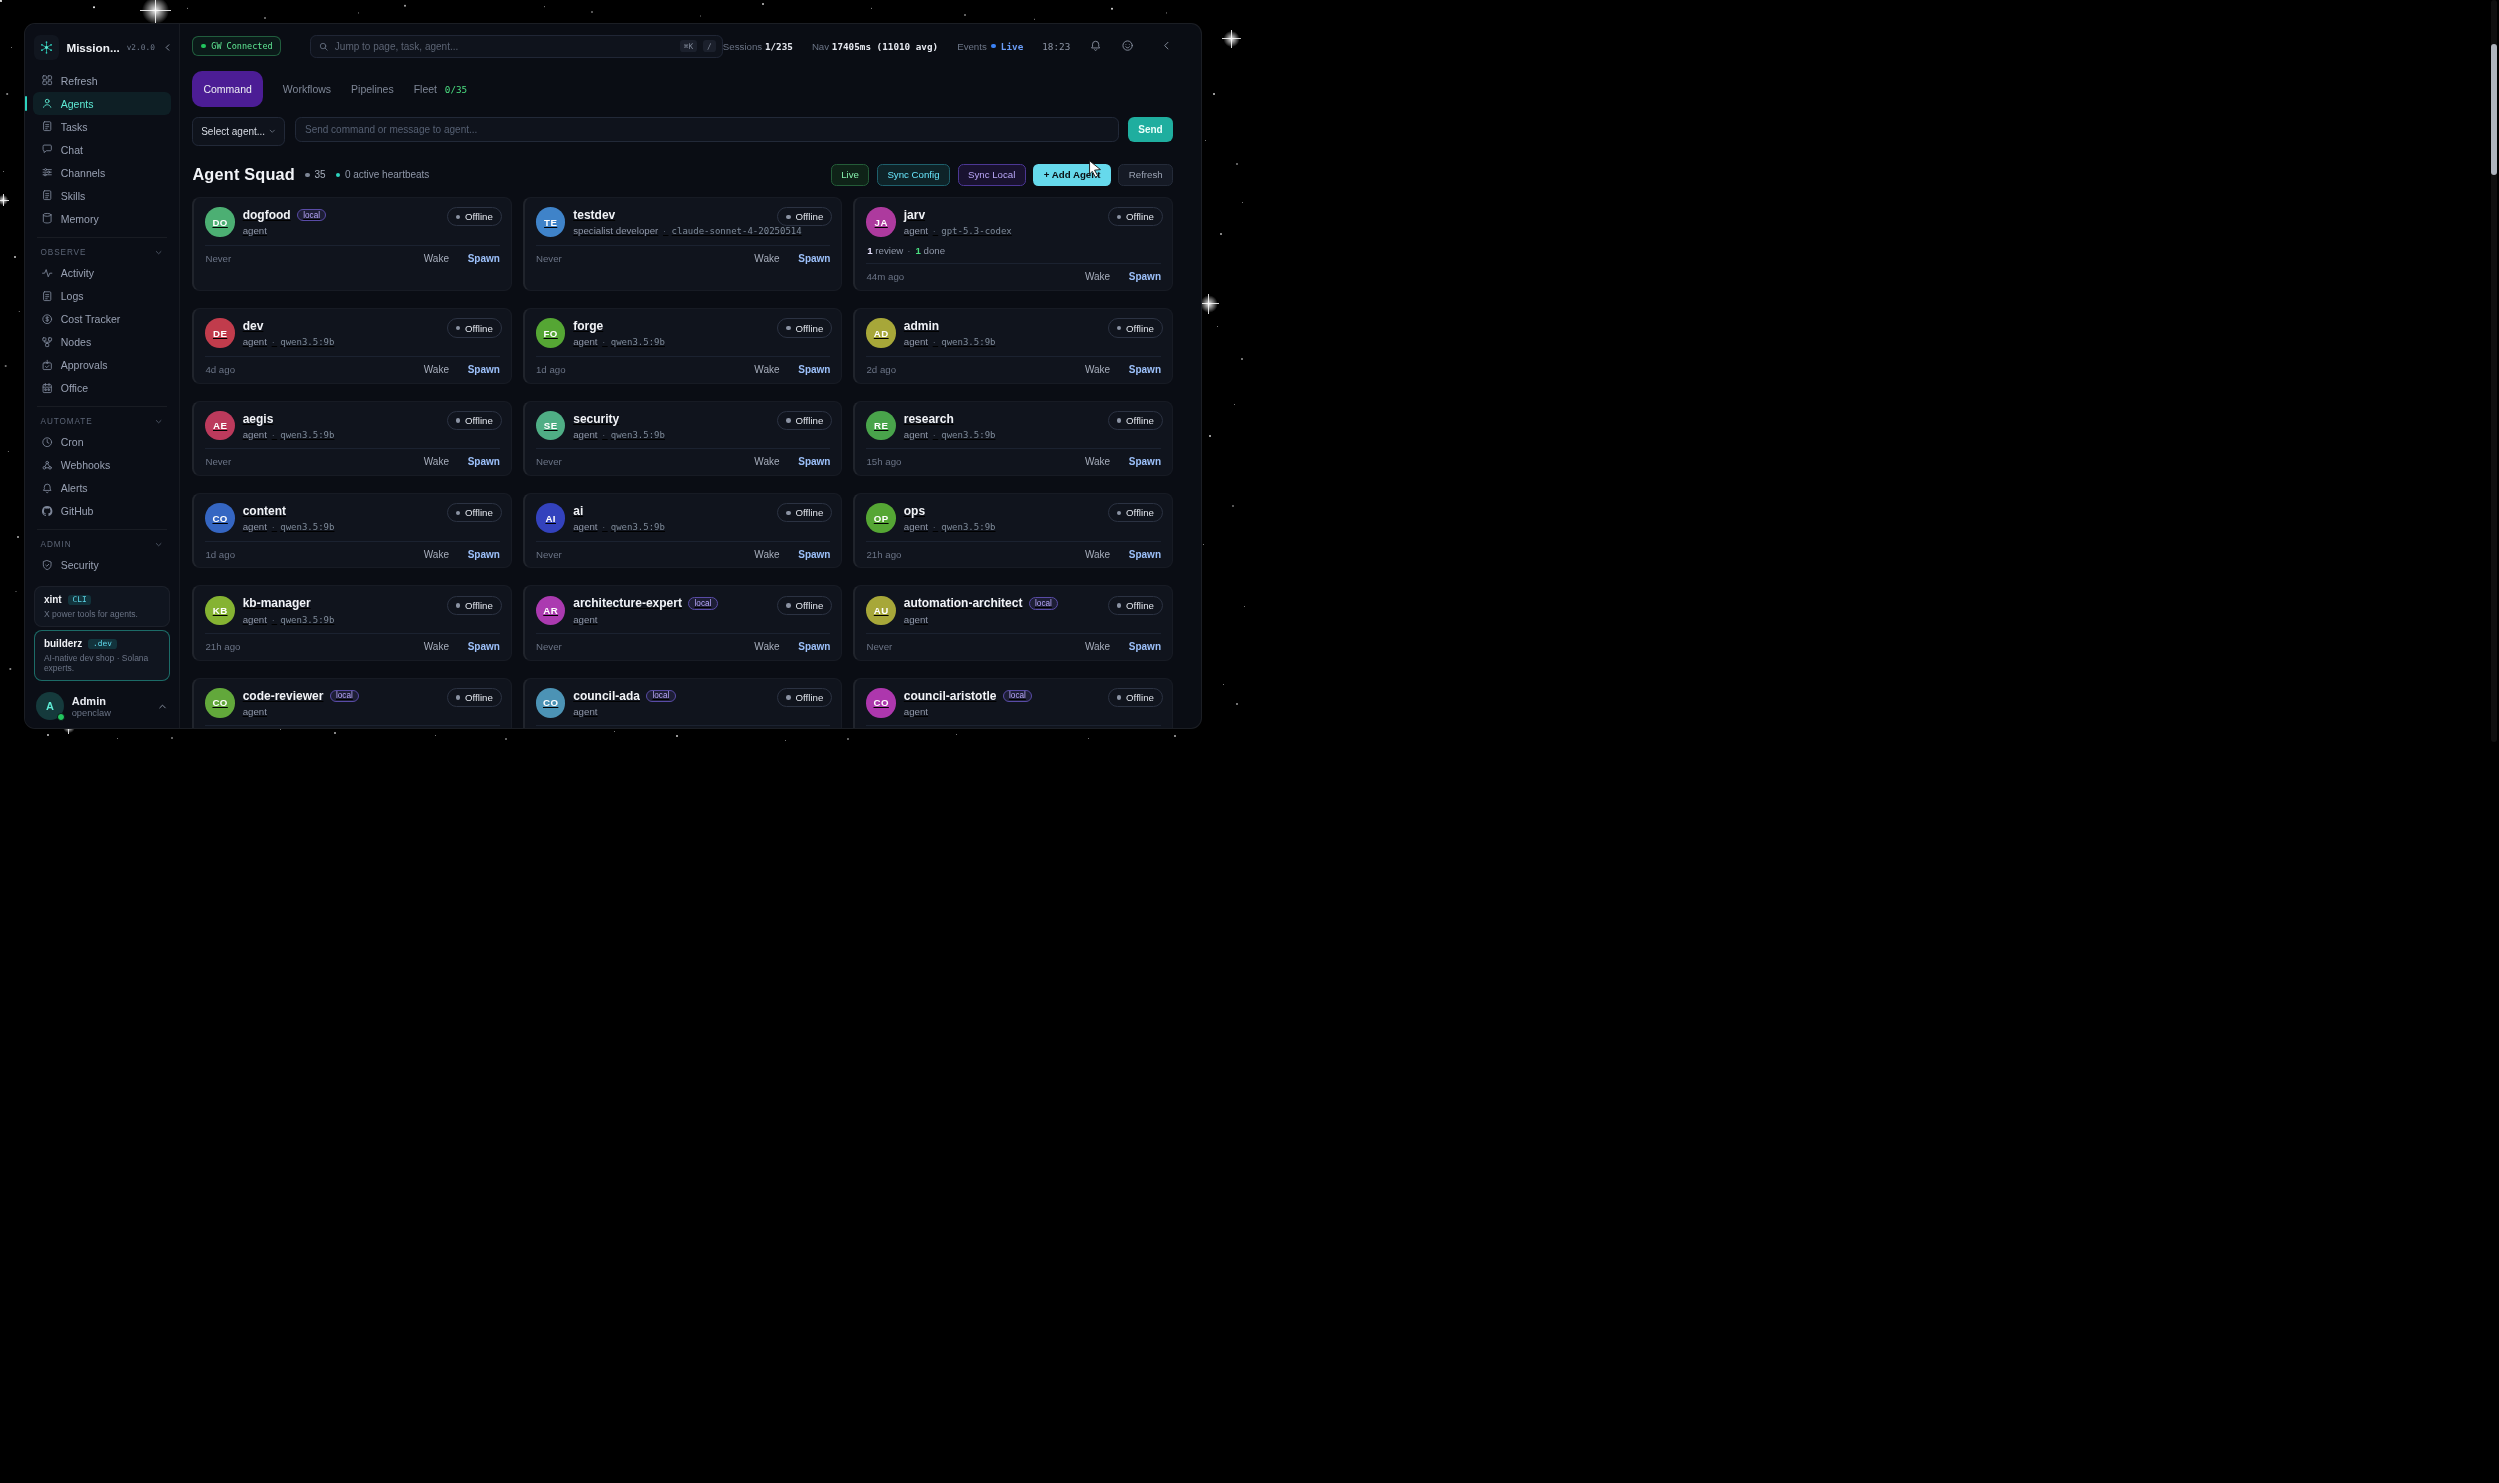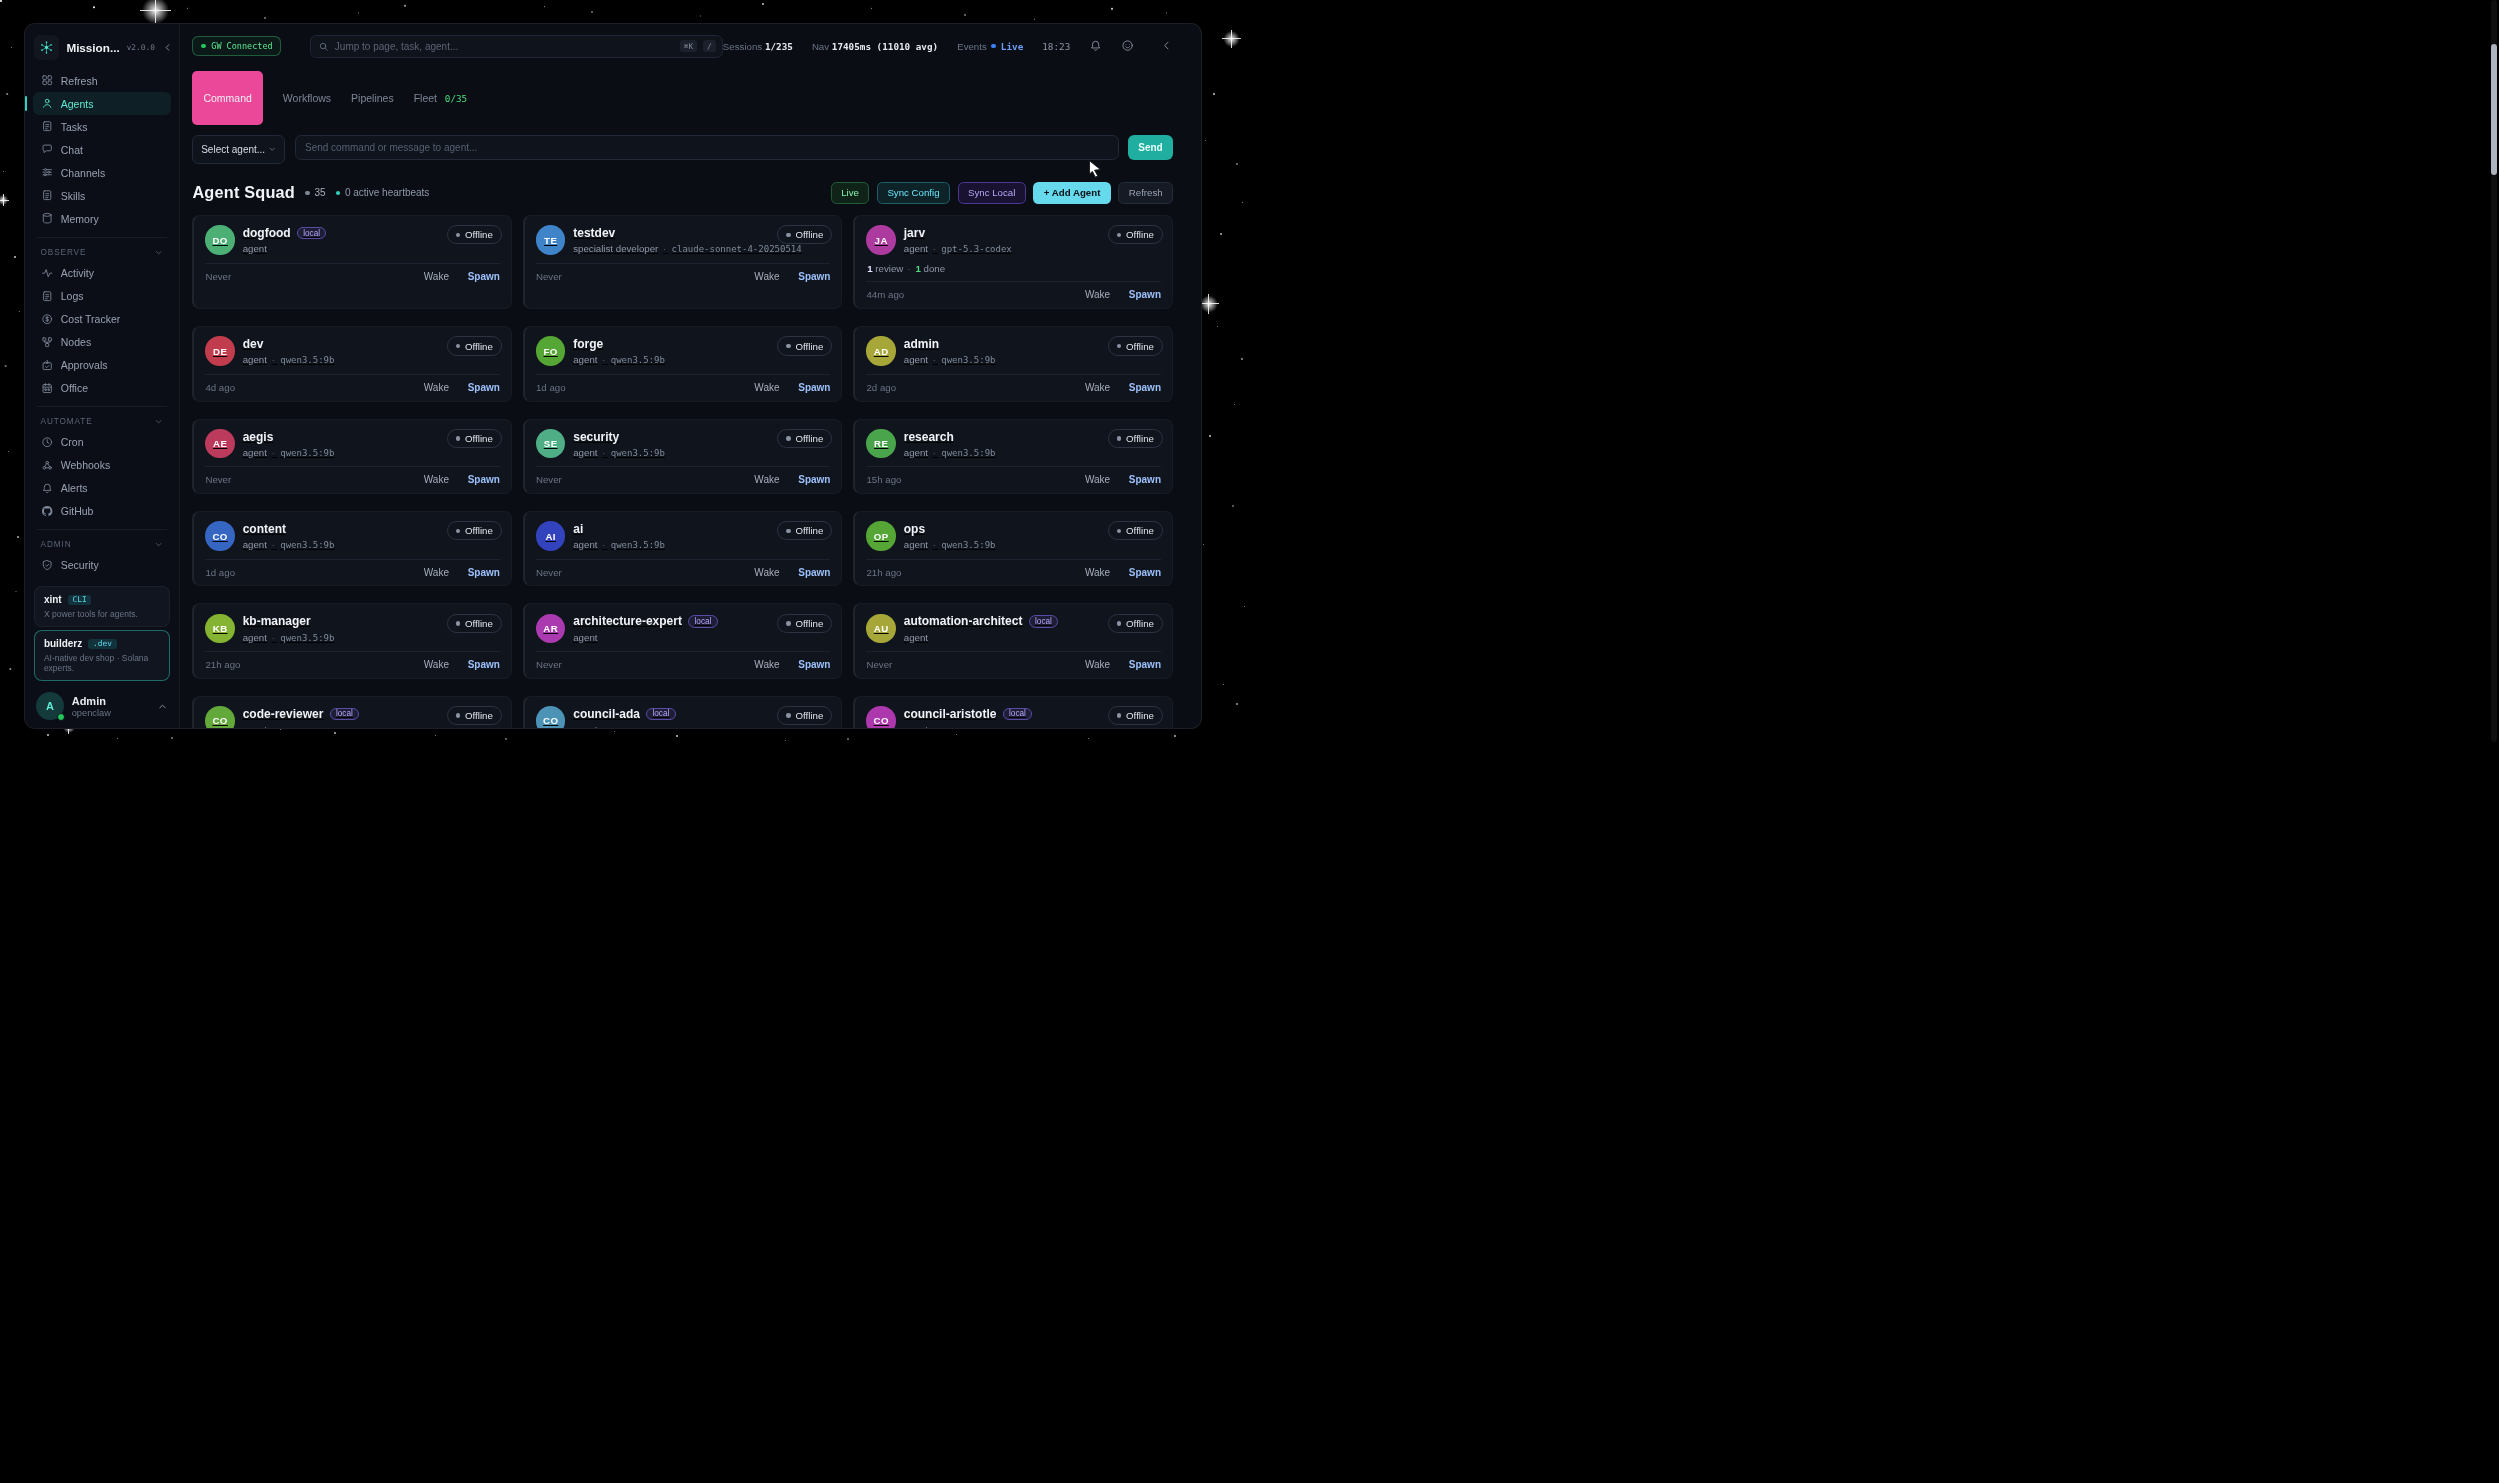--- a/index.html
+++ b/index.html
@@ -103,21 +103,21 @@
   .tval { font-family:"DejaVu Sans Mono",monospace; color:#e6e9f0; font-weight:700; font-size:9.3px; }
   .live-dot { background:#3b82f6; }
   .tlive { font-family:"DejaVu Sans Mono",monospace; color:#6c9ef8; font-weight:700; font-size:9.3px; }
   .ttime { font-family:"DejaVu Sans Mono",monospace; color:#8e96a6; font-size:9.3px; }
   .ticon { display:flex; color:#8e96a6; }
   .ticon svg { width:13.2px; height:13.2px; stroke:currentColor; fill:none; stroke-width:1.6;
     stroke-linecap:round; stroke-linejoin:round; }
 
   .tabs { display:flex; align-items:center; gap:20px; margin-top:3.1px; flex:0 0 auto; }
   .tab { color:#7e8696; font-size:10.5px; padding:5.4px 0; cursor:default; }
-  .tab.active { background:#ec4899; color:#eef0f5; padding:21px 11px; border-radius:5px; }
+  .tab.active { background:#4c1d95; color:#eef0f5; padding:12px 11px; border-radius:10px; }
   .tab-count { color:#4ade80; font-family:"DejaVu Sans Mono",monospace; font-size:9.3px; margin-left:7.8px; }
 
   .cmdrow { display:flex; gap:9.3px; margin:10px 0 3.1px; flex:0 0 auto; }
   .sel-agent { width:93px; height:29px; background:#0f131c; border:0.8px solid #222938;
     border-radius:6.2px; display:flex; align-items:center; justify-content:space-between;
     padding:0 7.8px; font-size:10px; color:#d8dce4; }
   .sel-agent svg { width:8.5px; height:8.5px; stroke:#7e8696; fill:none; stroke-width:2;
     stroke-linecap:round; stroke-linejoin:round; }
   .cmd-input { flex:1; height:25px; background:#0f131c; border:0.8px solid #222938;
     border-radius:6.2px; padding:0 9.3px; font-size:10px; color:#dfe3ea; font-family:inherit; outline:none; }

